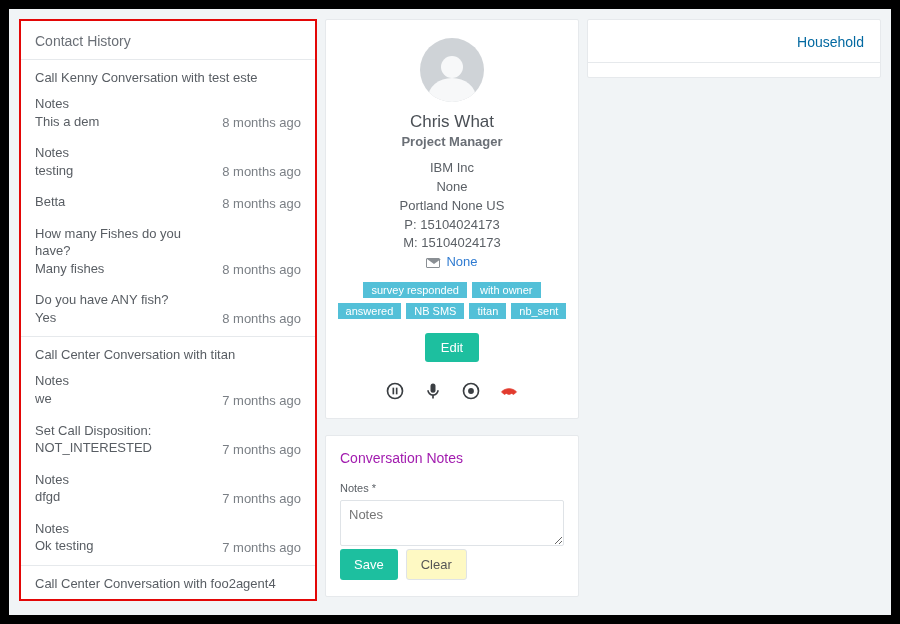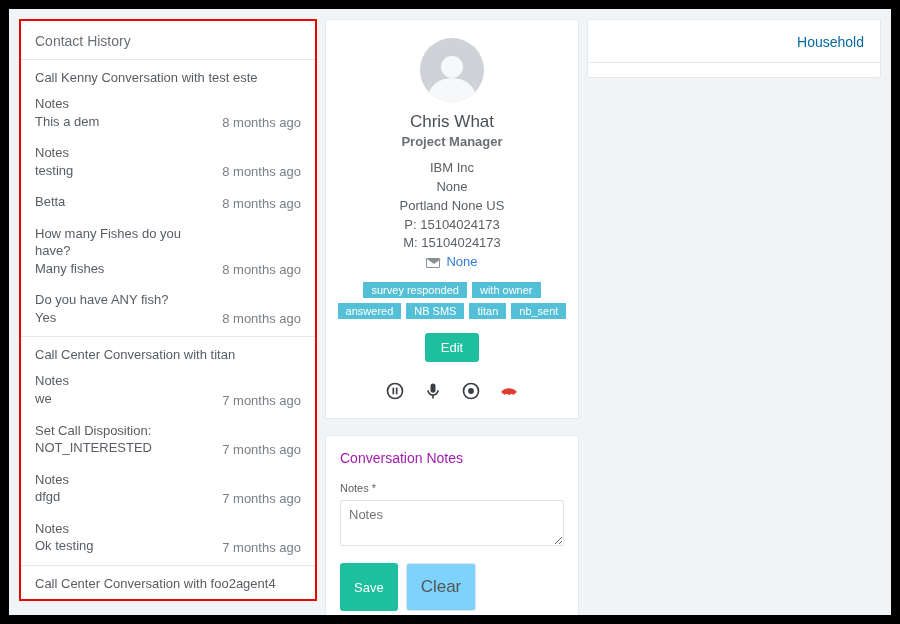--- a/index.html
+++ b/index.html
@@ -153,29 +153,29 @@
   }
   .notes-title { font-size: 14px; color:#a21caf; margin-bottom: 16px; }
   .notes-label { font-size: 11px; color:#5b6066; margin-bottom: 6px; display:block; }
   .notes-field {
     width:100%; height:46px;
     border:1px solid #dfe3e7; border-radius:2px;
     padding:6px 8px; font-size:13px; color:#555;
     resize: both;
     font-family: inherit;
   }
-  .notes-actions { margin-top: 14px; display:flex; gap:8px; }
+  .notes-actions { display:flex; gap:8px; }
   .save-btn {
     background:#1dbf9f; color:#fff; border:none;
     border-radius:3px; padding:7px 14px; font-size:13px; cursor:pointer;
   }
   .clear-btn {
-    background:#7dd3fc; color:#555;
+    background:#fef9c3; color:#555;
     border:1px solid #dfe3e7; border-radius:3px;
-    padding:13px 14px; font-size:17px; cursor:pointer;
+    padding:7px 14px; font-size:13px; cursor:pointer;
   }
 
   
   .right-col {
     flex: 1;
   }
   .hh-card { padding: 14px 16px; }
   .hh-title { font-size: 14px; color:#0369a1; margin-bottom: 12px; text-align: right; }
   .hh-body { font-size: 13px; color:#6a6f76; margin-top: 14px; }
   .hh-divider { border-top:1px solid #e6e9ec; margin: 10px -16px 0; }

